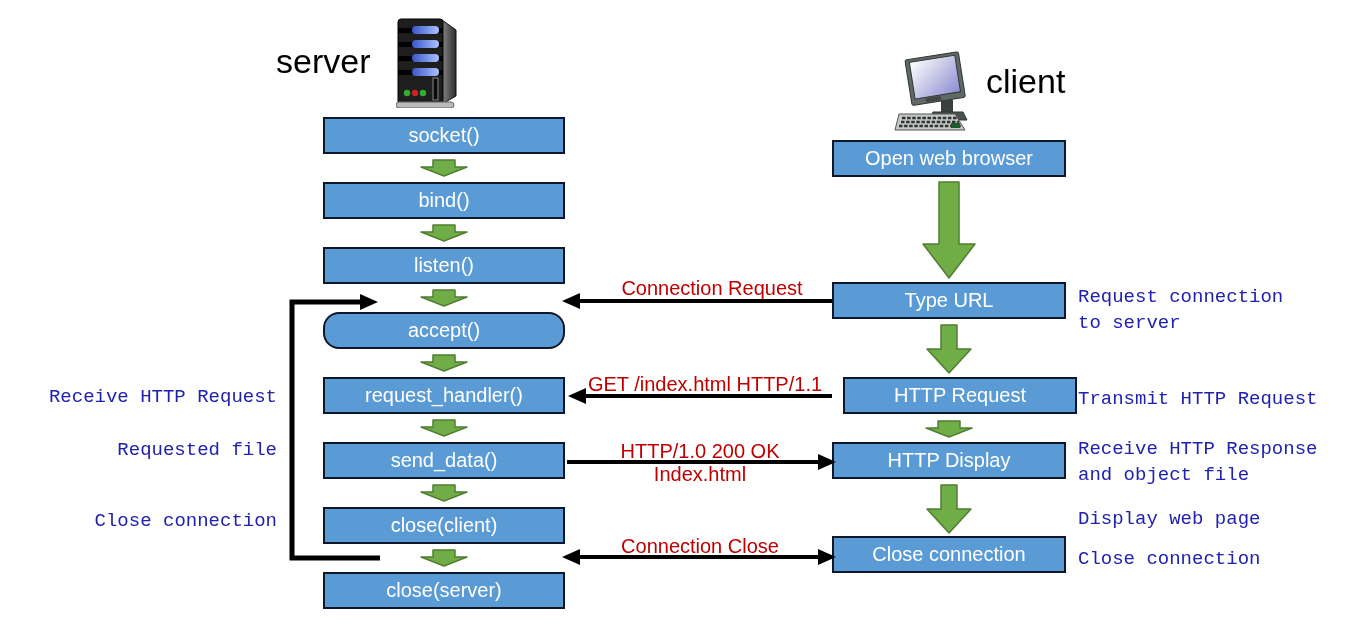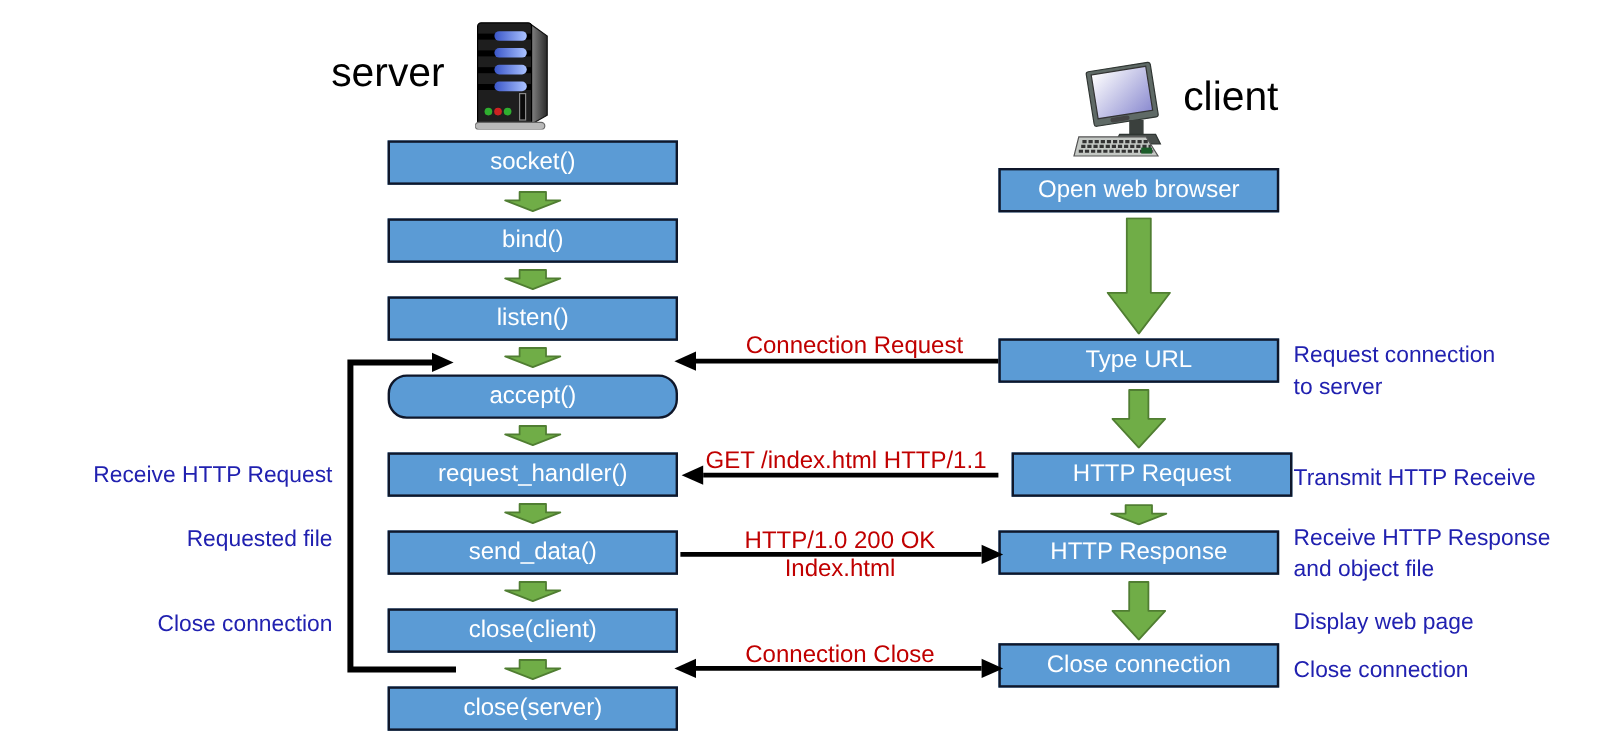--- a/index.html
+++ b/index.html
@@ -13,21 +13,21 @@
   .box{
     position:absolute;width:242px;height:37px;background:#5B9BD5;border:2px solid #0f172a;
     box-sizing:border-box;color:#fff;font-size:20px;display:flex;align-items:center;justify-content:center;
     white-space:nowrap;
   }
   .cbox{width:234px;}
   .msg{
     position:absolute;color:#C00000;font-size:20px;text-align:center;white-space:nowrap;
   }
   .anno{
-    position:absolute;color:#2121B0;font-size:19px;line-height:26px;white-space:nowrap;
+    position:absolute;color:#2121B0;font-size:19px;line-height:26px;white-space:nowrap;font-family:Liberation Mono, monospace;
   }
   .anno.right-al{text-align:right;}
   .garrow{position:absolute;}
   svg{display:block;}
   .overlay{position:absolute;left:0;top:0;pointer-events:none;}
 </style>
 </head>
 <body>
 
 <div class="canvas">
@@ -95,21 +95,21 @@
   <div class="box" style="left:323px;top:182px;">bind()</div>
   <div class="box" style="left:323px;top:312px;border-radius:16px;">accept()</div>
   <div class="box" style="left:323px;top:377px;">request_handler()</div>
   <div class="box" style="left:323px;top:442px;">send_data()</div>
   <div class="box" style="left:323px;top:507px;">close(client)</div>
   <div class="box" style="left:323px;top:572px;">close(server)</div>
 
   <div class="box cbox" style="left:832px;top:140px;">Open web browser</div>
   <div class="box cbox" style="left:832px;top:282px;">Type URL</div>
   <div class="box cbox" style="left:832px;top:377px;margin-left:11px;">HTTP Request</div>
-  <div class="box cbox" style="left:832px;top:442px;">HTTP Response</div>
+  <div class="box cbox" style="left:832px;top:442px;">HTTP Display</div>
   <div class="box cbox" style="left:832px;top:536px;">Close connection</div>
 
   <div class="garrow" style="left:420px;top:159px;">
       <svg width="48" height="18" viewBox="0 0 48 18">
         <polygon points="13,1 35,1 35,8 47,8 24,17 1,8 13,8" fill="#70AD47" stroke="#507E32" stroke-width="1.5" stroke-linejoin="round"></polygon>
       </svg>
     </div>
   <div class="garrow" style="left:420px;top:224px;">
       <svg width="48" height="18" viewBox="0 0 48 18">
         <polygon points="13,1 35,1 35,8 47,8 24,17 1,8 13,8" fill="#70AD47" stroke="#507E32" stroke-width="1.5" stroke-linejoin="round"></polygon>
@@ -200,21 +200,21 @@
   </div>
   <div class="anno right-al" style="left:27px;top:508px;width:250px;">
     <div>Close connection</div>
   </div>
 
   <div class="anno" style="left:1078px;top:284px;">
     <div>Request connection</div>
     <div>to server</div>
   </div>
   <div class="anno" style="left:1078px;top:386px;">
-    <div>Transmit HTTP Receive</div>
+    <div>Transmit HTTP Request</div>
   </div>
   <div class="anno" style="left:1078px;top:436px;">
     <div>Receive HTTP Response</div>
     <div>and object file</div>
   </div>
   <div class="anno" style="left:1078px;top:506px;">
     <div>Display web page</div>
   </div>
   <div class="anno" style="left:1078px;top:546px;">
     <div>Close connection</div>

